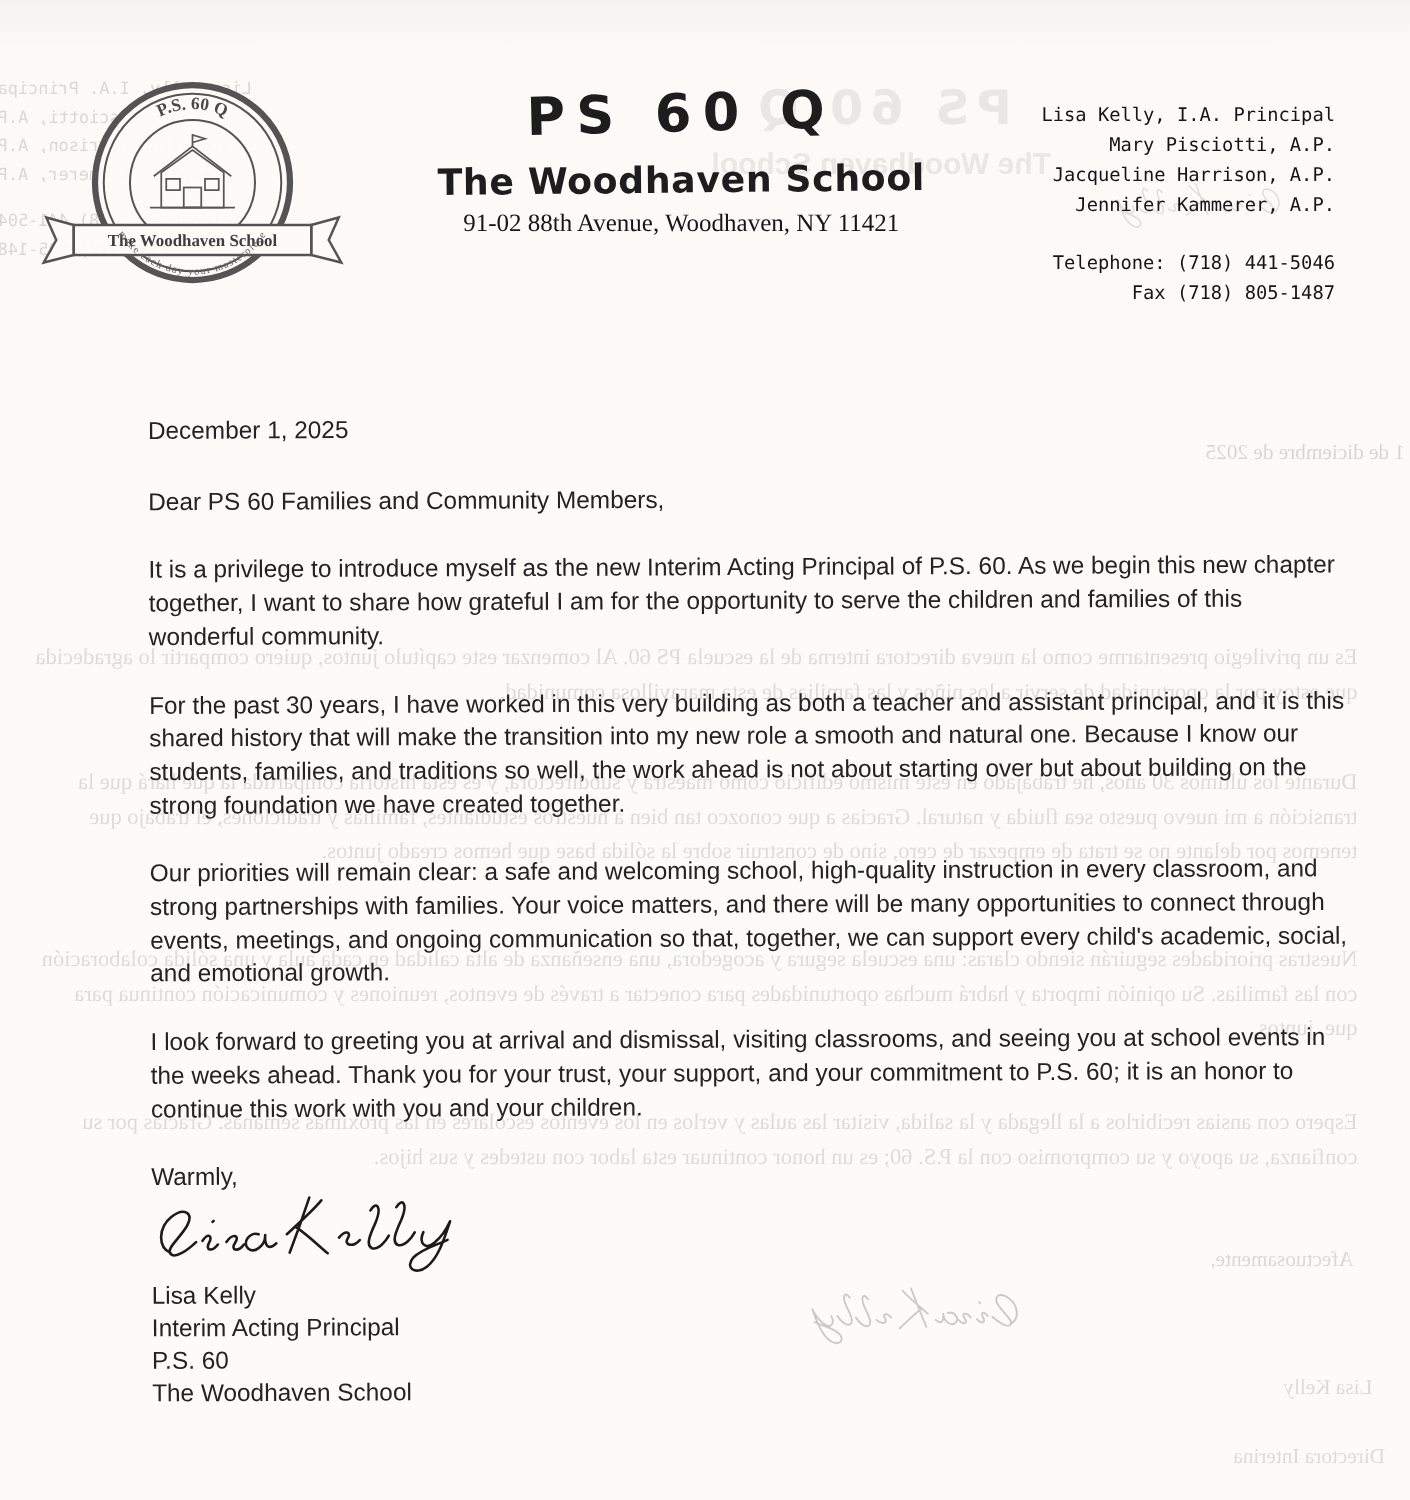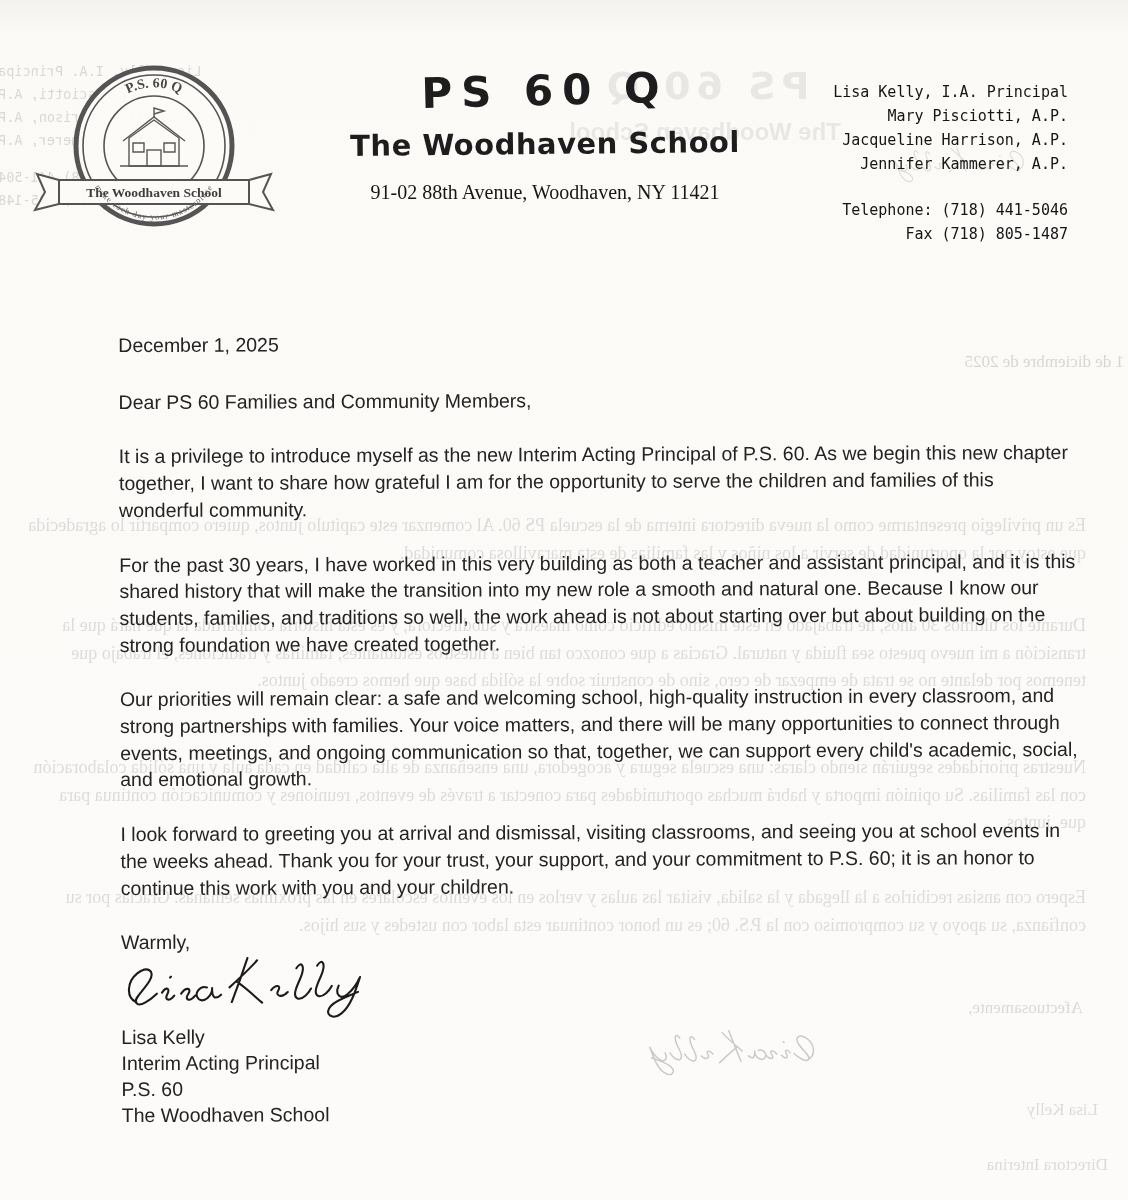--- a/index.html
+++ b/index.html
@@ -32,21 +32,21 @@
   .bleed-sig{left:632px;top:1022px;opacity:.22;}
   .bleed-sig2{left:880px;top:140px;opacity:.13;}
 
   
   .seal{position:absolute;left:28px;top:58px;width:252px;height:188px;opacity:.92;}
   .head-center{position:absolute;left:330px;top:66px;width:430px;text-align:center;}
   .head-code{font-family:"DejaVu Sans",sans-serif;font-size:42px;font-weight:bold;
     letter-spacing:9px;transform:rotate(-1.4deg);color:#1d1d1d;}
   .head-name{font-family:"DejaVu Sans",sans-serif;font-size:29px;font-weight:bold;
     letter-spacing:.5px;margin-top:12px;transform:rotate(-.6deg);color:#1d1d1d;}
-  .head-addr{font-family:"Liberation Serif",serif;font-size:20px;margin-top:20px;color:#161616;}
+  .head-addr{font-family:"Liberation Serif",serif;font-size:20px;margin-top:7px;color:#161616;}
   .head-right{position:absolute;right:60px;top:80px;width:320px;text-align:right;
     font-family:"DejaVu Sans Mono",monospace;font-size:15px;line-height:24px;color:#151515;}
   .head-right .contact{margin-top:22px;}
 
   
   .letter{position:absolute;left:120px;top:330px;width:962px;
     font-size:19.5px;line-height:1.37;transform:rotate(-.25deg);color:#232323;}
   .letter p{margin:28px 0 0 0;}
   .salutation{margin-top:30px;}
   .closing{margin-top:28px;}

